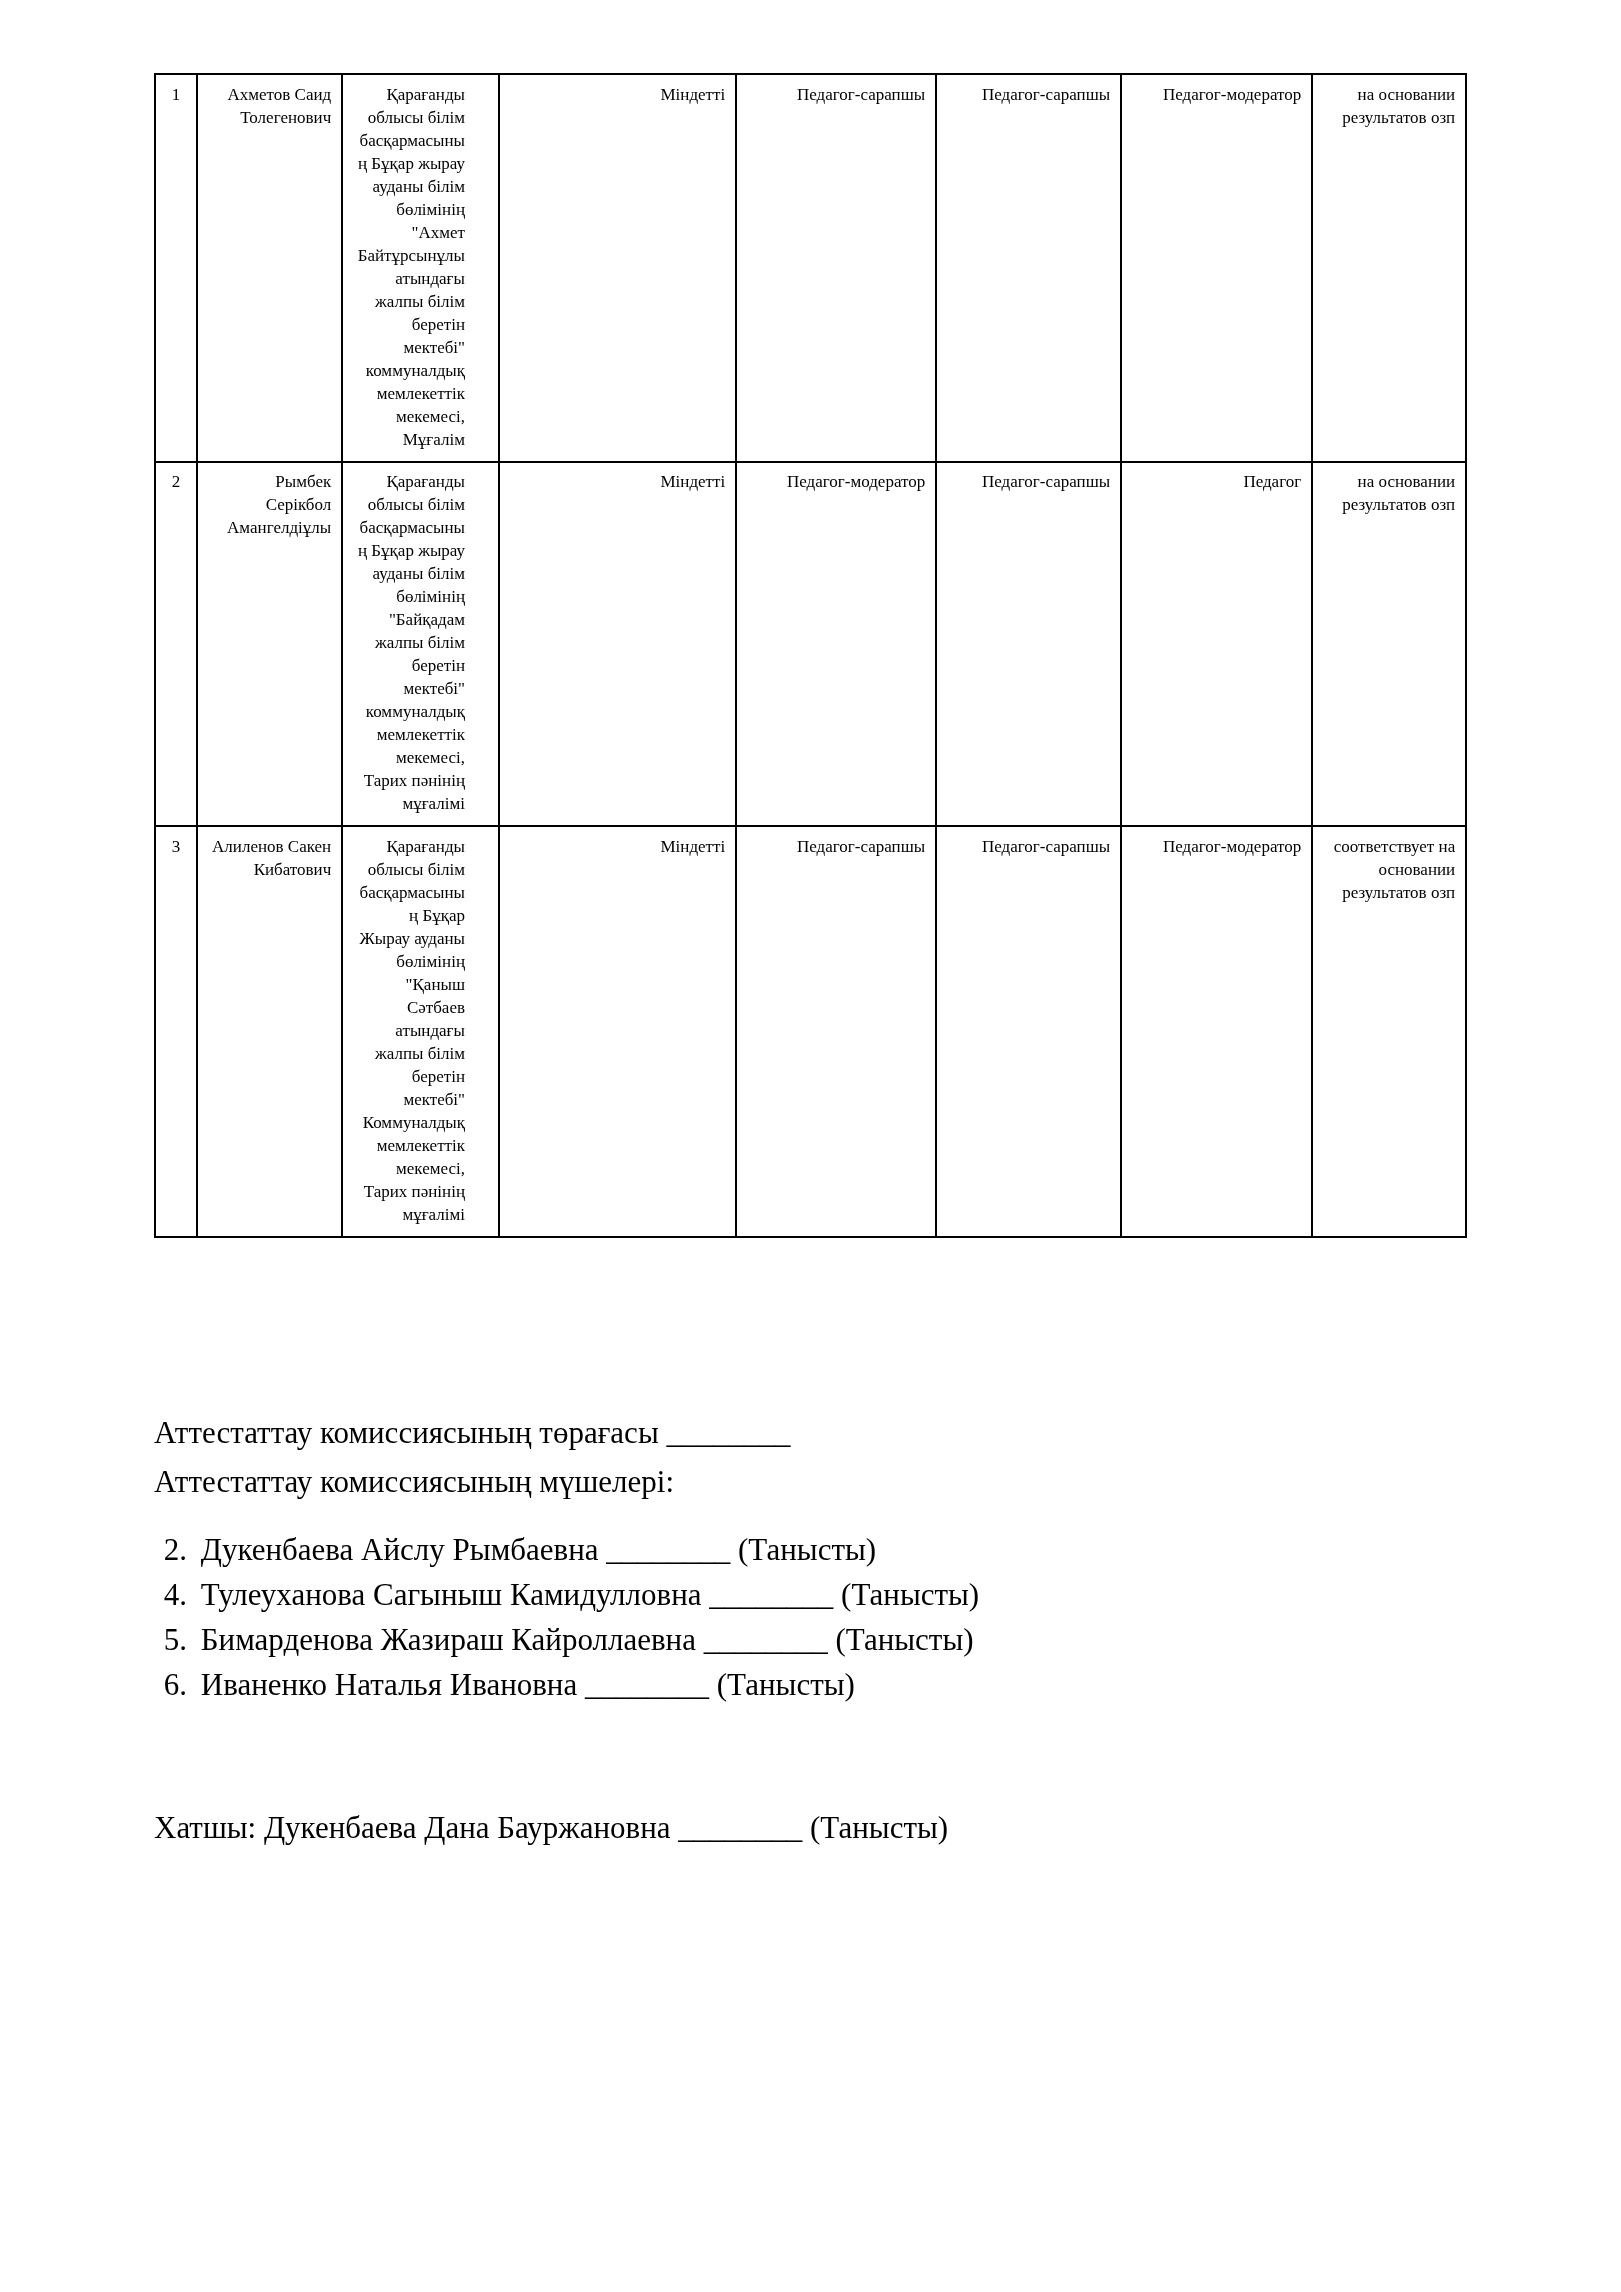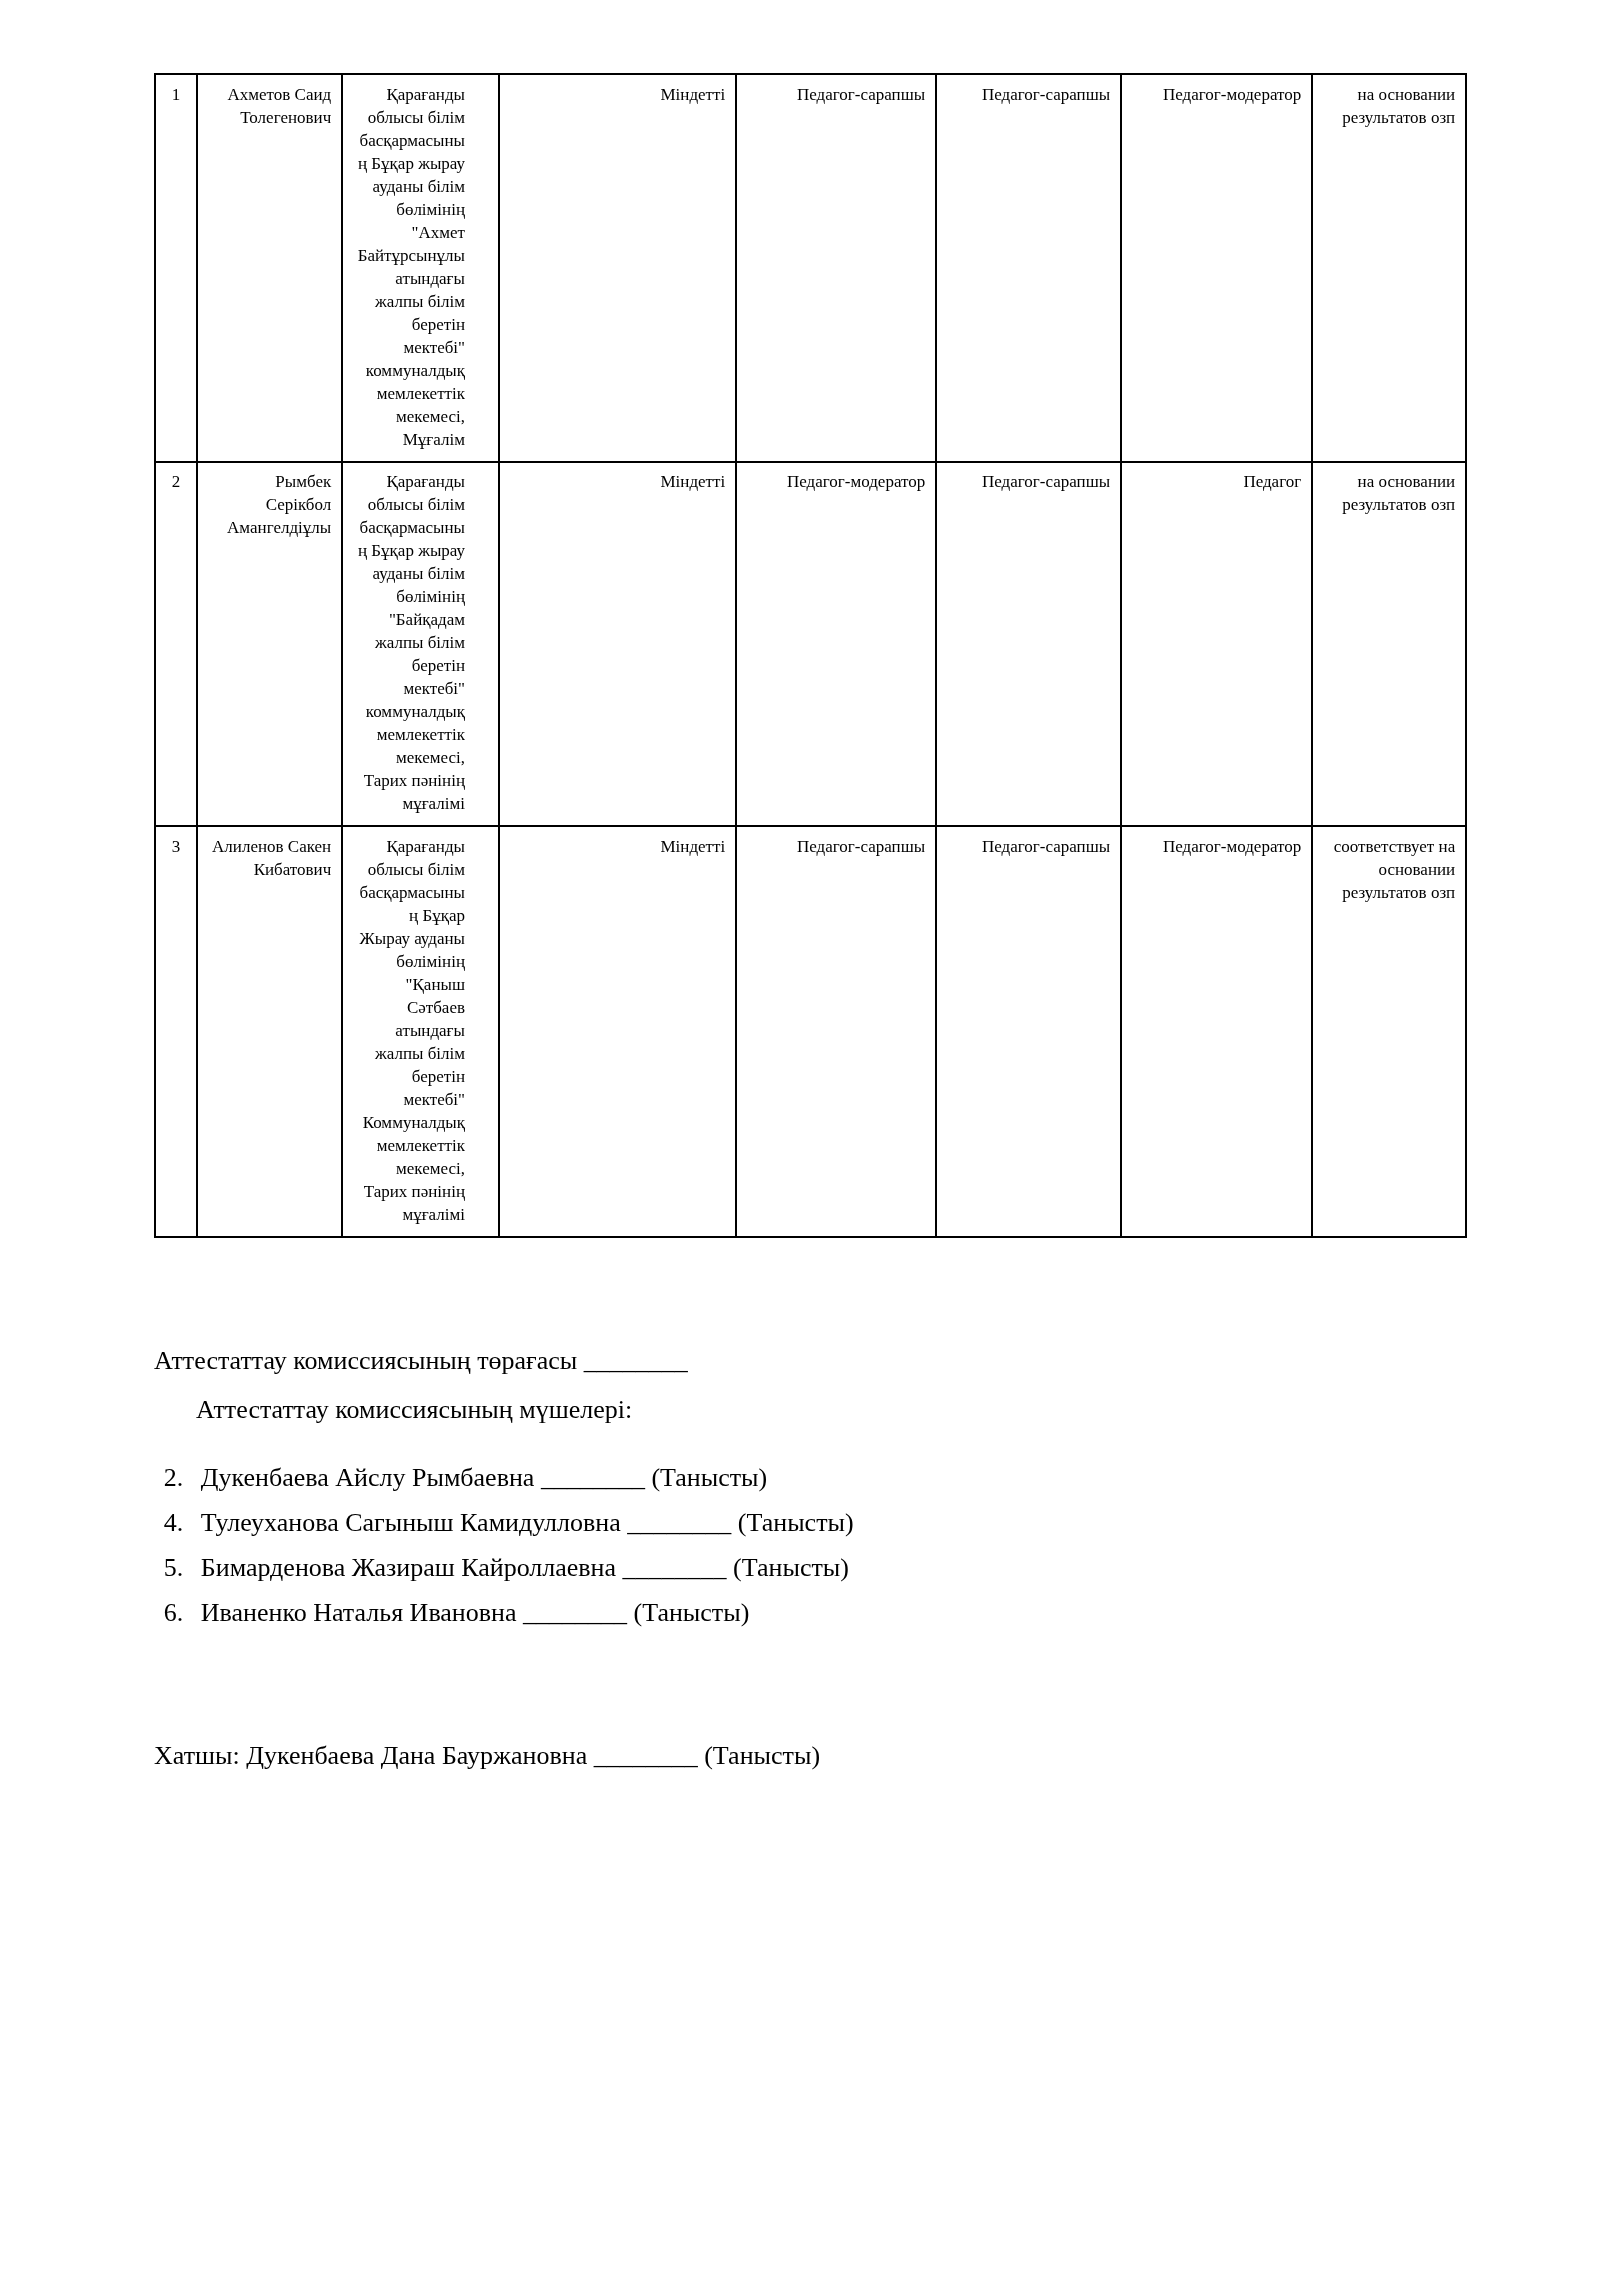--- a/index.html
+++ b/index.html
@@ -32,27 +32,27 @@
     padding: 7.8px 9.8px 9.8px 11.8px;
     word-wrap: break-word;
   }
   table.roster td.c1 { text-align: center; padding: 7.8px 2px; }
   table.roster td.c3 { padding-right: 33px; }
 
   
   .signatures {
     position: absolute;
     left: 154px;
-    top: 1344px;
+    top: 1416px;
     right: 118px;
-    font-size: 26px;
+    font-size: 31px;
     line-height: 33px;
   }
   .sig-p { margin: 0; }
-  .sig-p + .sig-p { margin-top: 15.7px; margin-left: 42px; }
+  .sig-p + .sig-p { margin-top: 15.7px; }
   .members { margin-top: 35px; }
   .member-row { padding-left: 9.8px; }
   .member-row + .member-row { margin-top: 12px; }
   .member-num { display: inline-block; width: 37px; }
   .secretary { margin-top: 110px; }
 </style>
 </head>
 <body>
 
 <div class="page">

